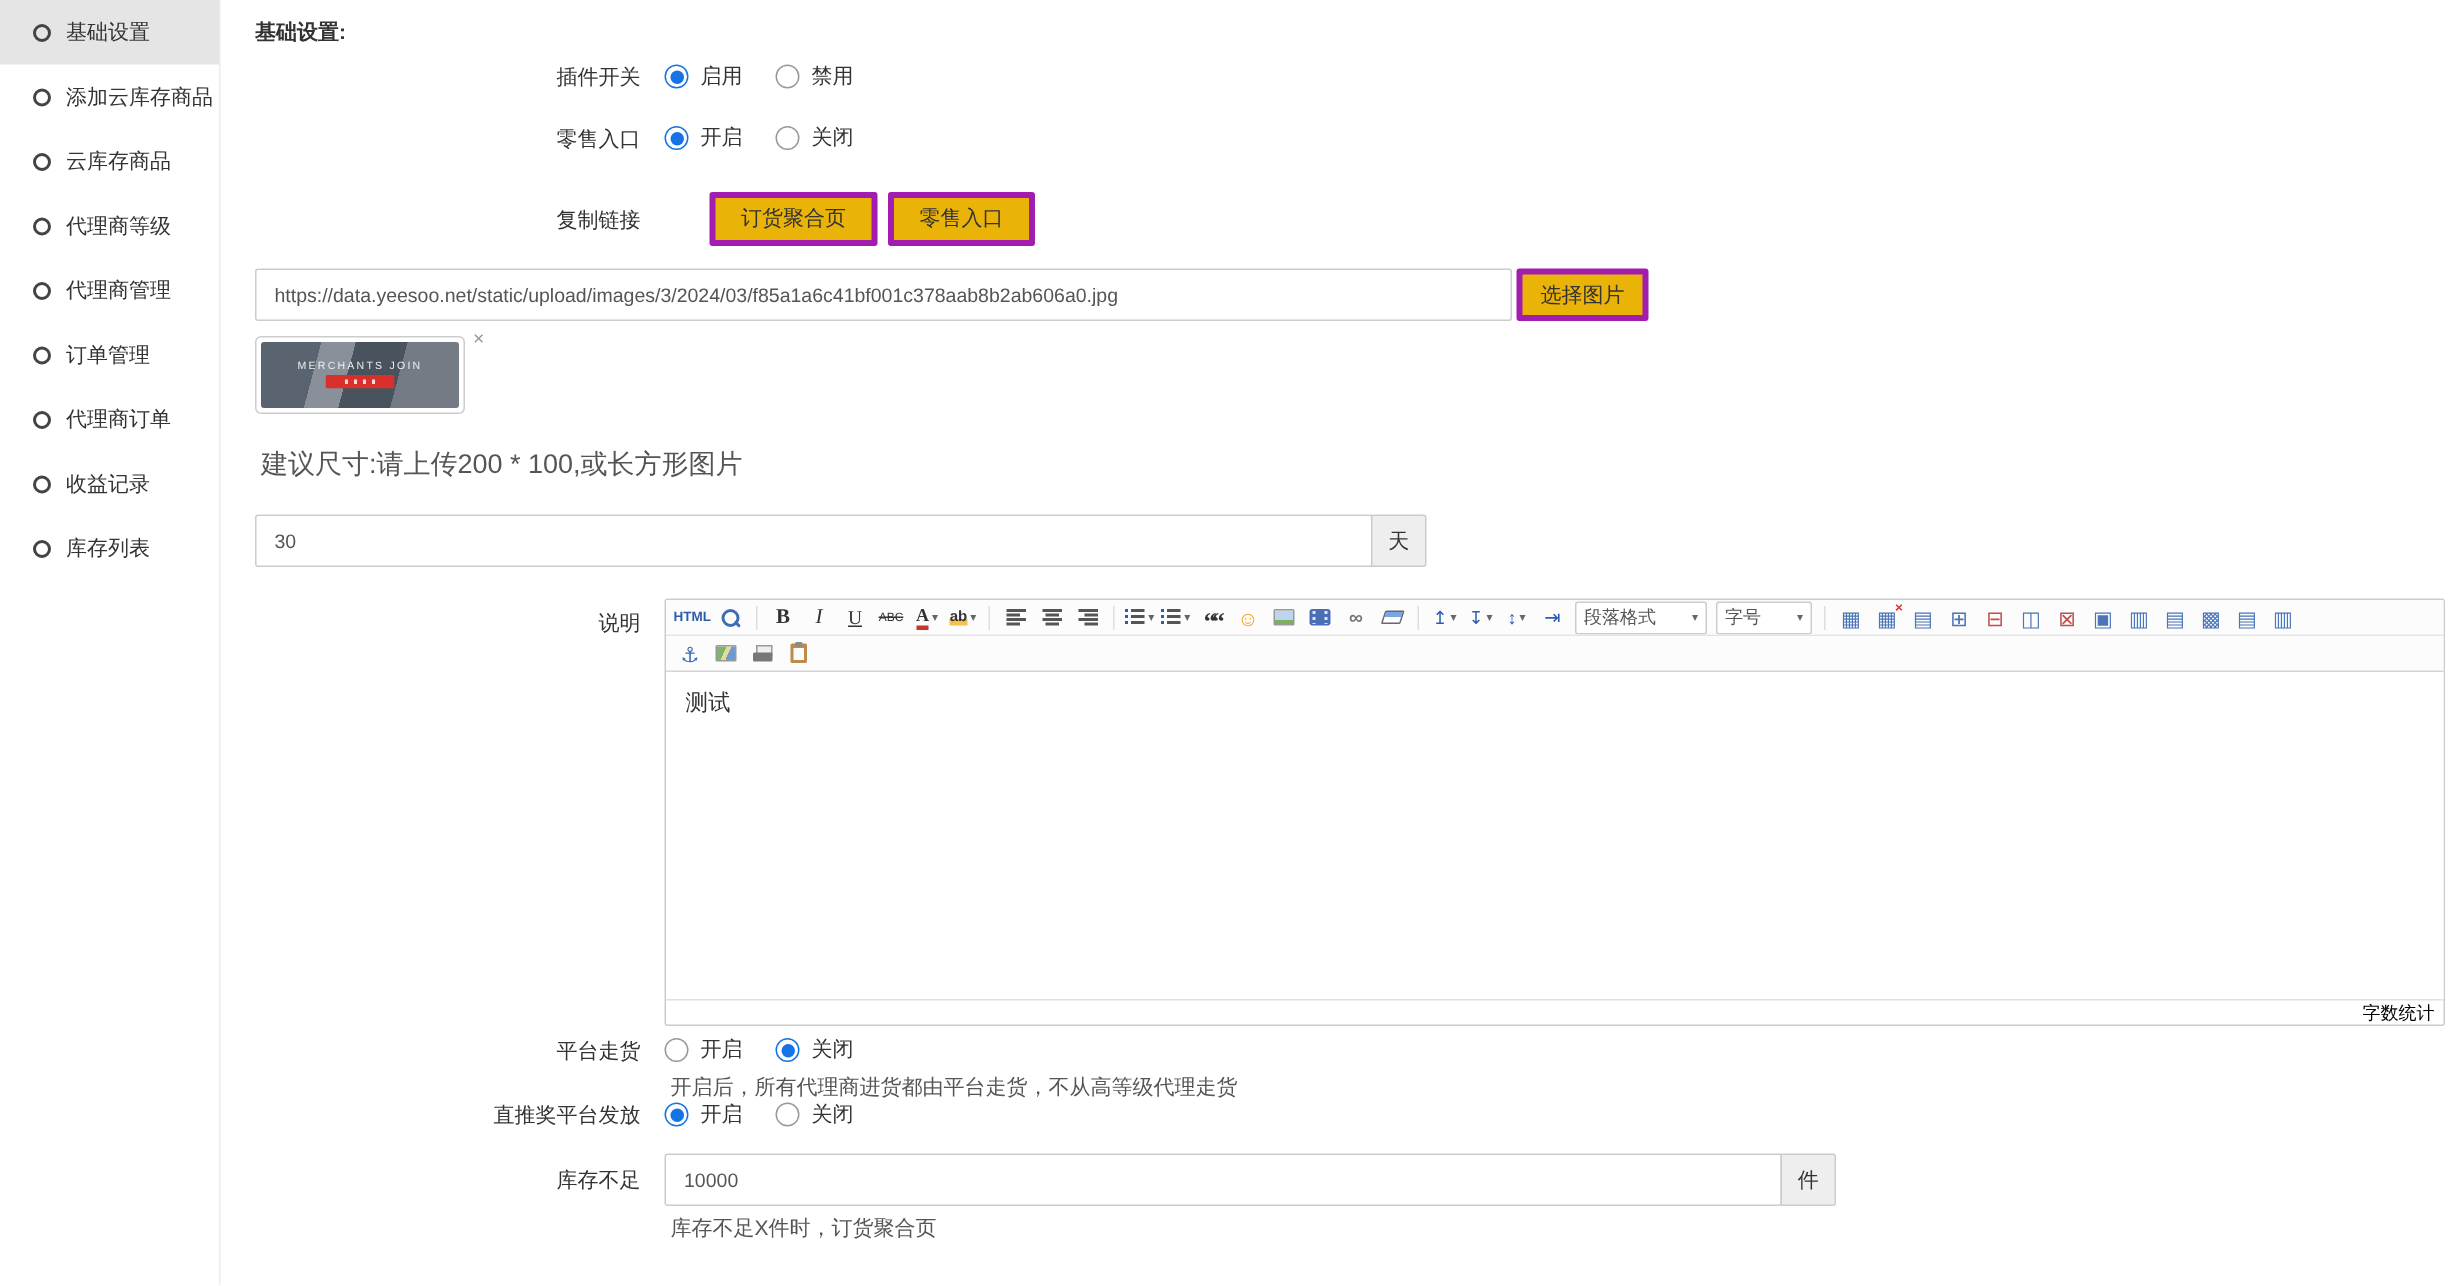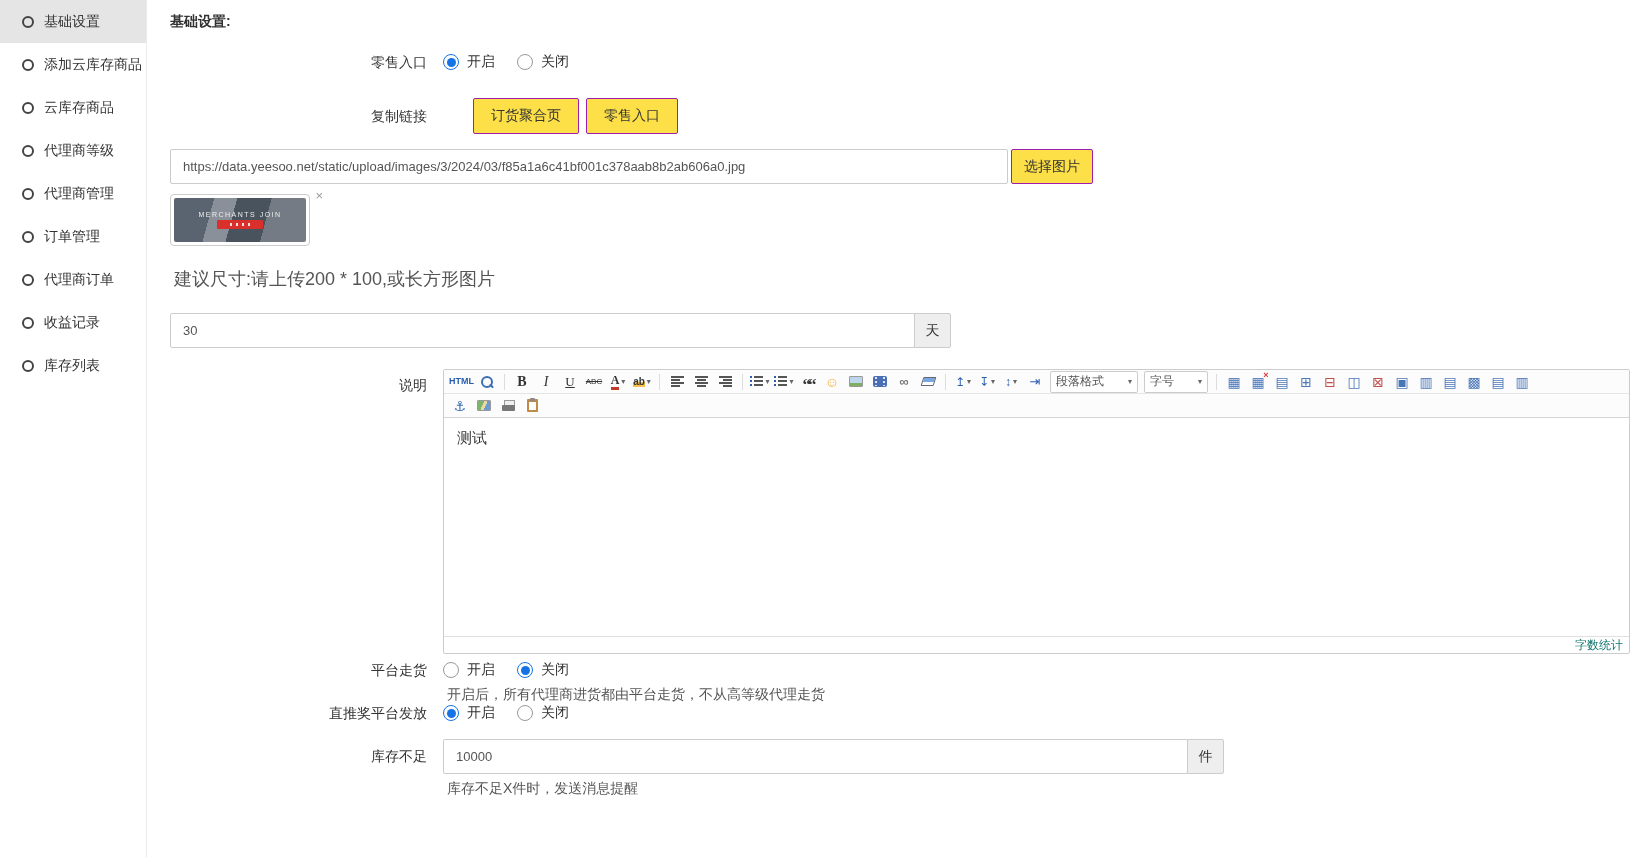--- a/index.html
+++ b/index.html
@@ -25,21 +25,21 @@
 
   
   .radio{display:inline-flex;align-items:center;gap:8px;margin-right:22px;cursor:pointer}
   .rdot{width:16px;height:16px;border-radius:50%;border:1px solid #999;background:#fff;position:relative;flex:0 0 16px}
   .rdot.checked{border-color:#1673e6}
   .rdot.checked::after{content:"";position:absolute;inset:2.5px;background:#1673e6;border-radius:50%}
   .rtext{font-size:14px;color:#333}
 
   
   .btn{display:inline-flex;align-items:center;justify-content:center;height:36px;padding:0 17px;
-    border:1px solid #a21caf;background:#fde047;font-size:14px;color:#333;border-radius:2px;cursor:pointer;font-family:inherit}
+    border:4px solid #a21caf;background:#eab308;font-size:14px;color:#333;border-radius:2px;cursor:pointer;font-family:inherit}
   .copy-btns{flex-direction:row;margin-left:30px}
   .copy-btns .btn + .btn{margin-left:7px}
   .input-group{display:flex;align-items:stretch}
   .text-input{height:35px;border:1px solid #ccc;border-radius:2px;padding:0 12px;font-size:13px;
     color:#555;background:#fff;font-family:inherit;outline:none}
   .w-banner{width:838px}
   .w-num{width:745px}
   .addon{width:37px;height:35px;margin-left:-1px;background:#eee;border:1px solid #ccc;border-radius:0 2px 2px 0;
     display:flex;align-items:center;justify-content:center;font-size:14px;color:#333}
   .choose-btn{height:35px;margin-left:3px;padding:0 12px}
@@ -66,21 +66,21 @@
     border-radius:2px;position:relative;cursor:pointer;flex:0 0 auto;padding:0 1px}
   .glyph{font-size:12px;line-height:1;color:#333;display:inline-flex;align-items:center;justify-content:center;position:relative}
   .caret{font-size:8px;color:#666;margin-left:2px}
   .tsep{width:1px;height:16px;background:#ddd;margin:0 5px;flex:0 0 1px;align-self:center}
   .tselect{display:inline-flex;align-items:center;justify-content:space-between;height:22px;border:1px solid #ccc;
     background:#fff;border-radius:2px;margin:0 3px;padding:0 5px;font-size:12px;color:#555;cursor:pointer;flex:0 0 auto}
   .w-para{width:88px}.w-size{width:64px}
   .tsel-caret{font-size:8px;color:#666;margin-left:4px}
   .ed-content{height:218px;padding:11px 13px;font-size:15px;color:#333;background:#fff;outline:none}
   .ed-status{height:17px;border-top:1px solid #e0e0e0;display:flex;justify-content:flex-end;align-items:center;padding-right:6px}
-  .word-count{font-size:12px;color:#0f766e}
+  .word-count{font-size:12px;color:#000000}
 
   
   .g-html{font-size:9px;font-weight:bold;color:#2a5db0}
   .g-bold{font-weight:bold;font-family:"Liberation Serif",serif;font-size:14px}
   .g-italic{font-style:italic;font-family:"Liberation Serif",serif;font-size:14px}
   .g-underline{text-decoration:underline;font-family:"Liberation Serif",serif;font-size:13px}
   .g-strike{font-size:8px;font-weight:normal;text-decoration:line-through}
   .g-fontcolor{font-family:"Liberation Serif",serif;font-weight:bold;font-size:12px;border-bottom:3px solid #c0392b;padding-bottom:1px}
   .g-highlight{font-size:10px;font-weight:bold;background:linear-gradient(transparent 55%,#f7c04a 55%)}
   .g-quote{font-family:"Liberation Serif",serif;font-weight:bold;font-size:17px;letter-spacing:-3px;padding-top:7px;line-height:.4}
@@ -171,20 +171,33 @@
       </div>
       <div class="side-item">
         <span class="s-circle"></span>
         <span class="s-label">库存列表</span>
       </div>
     </aside>
 
   <main class="content">
     <h2 class="page-title">基础设置:</h2>
 
+    <div class="row mt10">
+      <label class="flabel lh20">插件开关</label>
+      <div class="fctrl inline">
+        <label class="radio">
+          <span class="rdot checked"></span>
+          <span class="rtext">启用</span>
+        </label>
+        <label class="radio">
+          <span class="rdot"></span>
+          <span class="rtext">禁用</span>
+        </label>
+      </div>
+    </div>
 
     <div class="row mt21">
       <label class="flabel lh20">零售入口</label>
       <div class="fctrl inline">
         <label class="radio">
           <span class="rdot checked"></span>
           <span class="rtext">开启</span>
         </label>
         <label class="radio">
           <span class="rdot"></span>
@@ -454,18 +467,18 @@
       </div>
     </div>
 
     <div class="row mt16">
       <label class="flabel lh35">库存不足</label>
       <div class="fctrl">
         <div class="input-group">
           <input class="text-input w-num" type="text" value="10000" style="">
           <span class="addon">件</span>
         </div>
-        <div class="desc">库存不足X件时，发送消息提醒</div>
+        <div class="desc">库存不足X件时，订货聚合页</div>
       </div>
     </div>
 
   </main>
 </div>
 
 </body></html>

